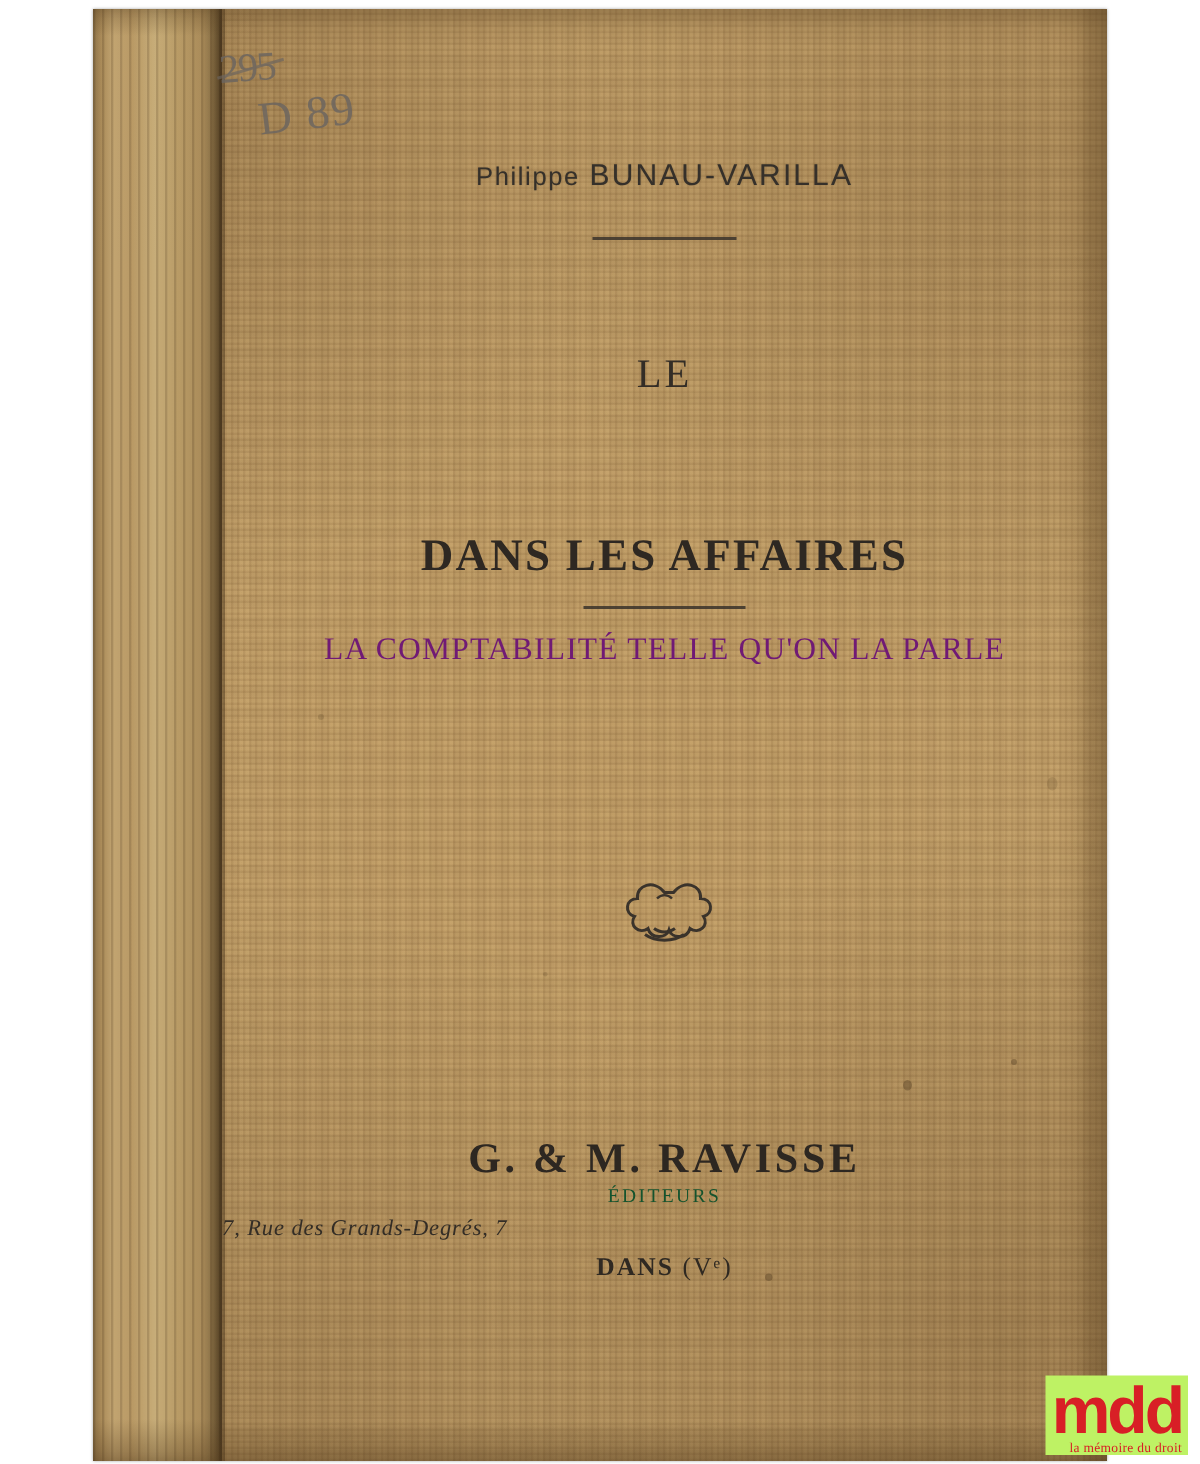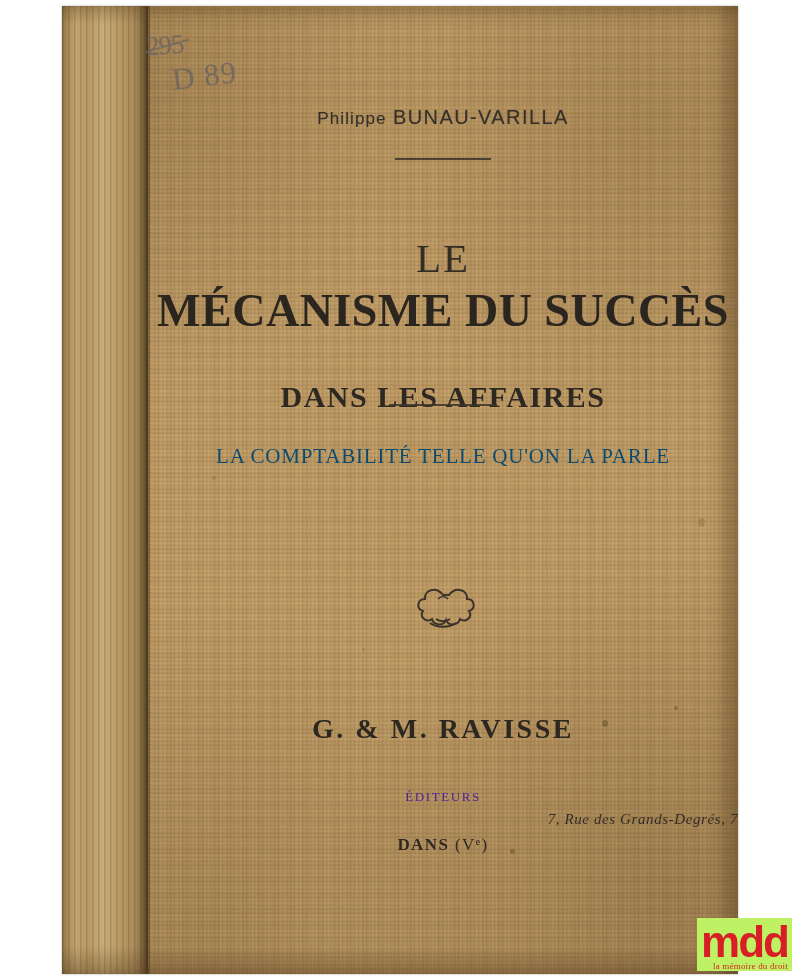--- a/index.html
+++ b/index.html
@@ -164,21 +164,21 @@
   }
   .rule-1 { top: 152px; width: 96px; }
   .rule-2 { top: 398px; width: 108px; }
 
   .title-le {
     position: absolute;
     top: 228px;
     left: 0; right: 0;
     text-align: center;
     font-family: "Liberation Serif", serif;
-    font-size: 41px;
+    font-size: 27px;
     letter-spacing: 2px;
     color: #332d26;
   }
   .title-main {
     position: absolute;
     top: 278px;
     left: 0; right: 0;
     text-align: center;
     font-family: "Liberation Serif", serif;
     font-weight: bold;
@@ -190,69 +190,68 @@
   .title-sub {
     position: absolute;
     top: 348px;
     left: 0; right: 0;
     text-align: center;
     font-family: "Liberation Serif", serif;
     font-weight: bold;
     font-size: 30px;
     letter-spacing: 1.5px;
     color: #2e2822;
-    margin-top: 26px;
   }
 
   .subtitle {
     position: absolute;
-    top: 436px;
+    top: 412px;
     left: 0; right: 0;
     text-align: center;
     font-family: "Liberation Serif", serif;
     font-size: 21px;
     line-height: 29px;
     letter-spacing: 0.8px;
-    color: #0c4a6e;
+    color: #701a75;
   }
 
   .ornament {
     position: absolute;
     top: 580px;
     left: 0; right: 0;
     text-align: center;
     color: #3a332b;
   }
 
   .publisher {
     position: absolute;
-    top: 707px;
+    top: 751px;
     left: 0; right: 0;
     text-align: center;
     font-family: "Liberation Serif", serif;
     font-weight: bold;
     font-size: 28px;
     letter-spacing: 2.5px;
     color: #2d2721;
   }
   .pub-role {
     position: absolute;
     top: 783px;
     left: 0; right: 0;
     text-align: center;
     font-family: "Liberation Serif", serif;
     font-size: 13px;
     letter-spacing: 1.6px;
-    color: #4c1d95;
+    color: #14532d;
   }
   .pub-address {
     position: absolute;
     top: 805px;
     left: 0; right: 0;
-    text-align: right;
+    text-align: left;
     font-family: "Liberation Serif", serif;
     font-style: italic;
     font-size: 15px;
     letter-spacing: 0.6px;
     color: #332d26;
   }
   .pub-city {
     position: absolute;
     top: 829px;
     left: 0; right: 0;
@@ -362,21 +361,20 @@
     <div class="printed">
 
       <div class="author">
         <span class="small">Philippe</span>
         <span class="caps">BUNAU-VARILLA</span>
       </div>
 
       <div class="rule rule-1"></div>
 
       <div class="title-le">LE</div>
-      <div class="title-main">MÉCANISME DU SUCCÈS</div>
       <div class="title-sub">DANS LES AFFAIRES</div>
 
       <div class="rule rule-2"></div>
 
       <div class="subtitle">
         <div>LA COMPTABILITÉ TELLE QU'ON LA PARLE</div>
       </div>
 
       <div class="ornament">
         <svg width="70" height="46" viewBox="0 0 70 46" aria-hidden="true">

